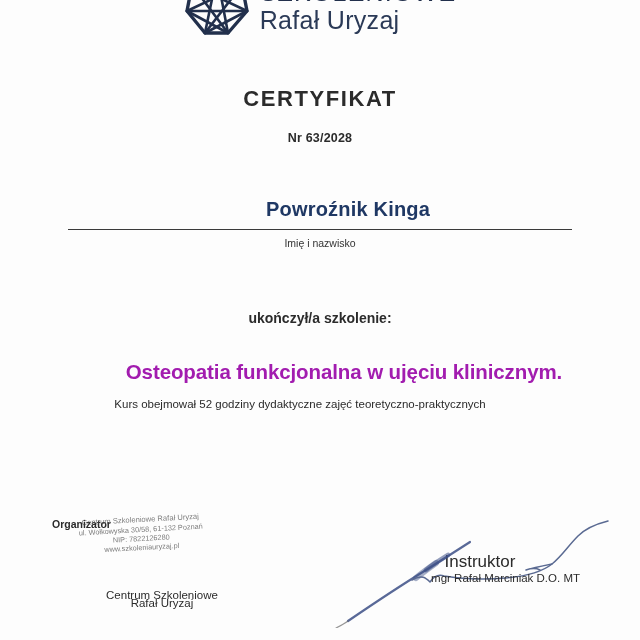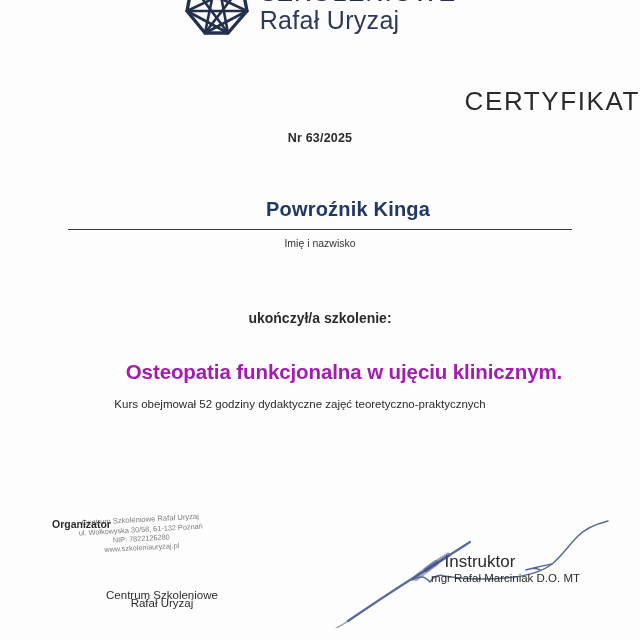--- a/index.html
+++ b/index.html
@@ -54,23 +54,23 @@
     letter-spacing: 0.3px;
     margin-top: 3px;
   }
 
   
   .cert-title {
     position: absolute;
     top: 86px;
     left: 0;
     width: 640px;
-    text-align: right;
-    font-size: 26px;
-    font-weight: normal;
+    text-align: center;
+    font-size: 22px;
+    font-weight: bold;
     letter-spacing: 1.6px;
     color: #2b2b2b;
   }
   .cert-number {
     position: absolute;
     top: 131px;
     left: 0;
     width: 640px;
     text-align: center;
     font-size: 12.5px;
@@ -247,21 +247,21 @@
         </g>
       </svg>
     </span>
     <span class="logo-text">
       <span class="logo-line1">SZKOLENIOWE</span>
       <span class="logo-line2">Rafał Uryzaj</span>
     </span>
   </div>
 
   <div class="cert-title">CERTYFIKAT</div>
-  <div class="cert-number">Nr 63/2025</div>
+  <div class="cert-number">Nr 63/2028</div>
 
   <div class="recipient-name">Powroźnik Kinga</div>
   <div class="name-rule"></div>
   <div class="field-label">Imię i nazwisko</div>
 
   <div class="completed-label">ukończył/a szkolenie:</div>
   <div class="course-title">Osteopatia funkcjonalna w ujęciu klinicznym.</div>
   <div class="course-details">Kurs obejmował 52 godziny dydaktyczne zajęć teoretyczno-praktycznych</div>
 
   <div class="organizer-block">

